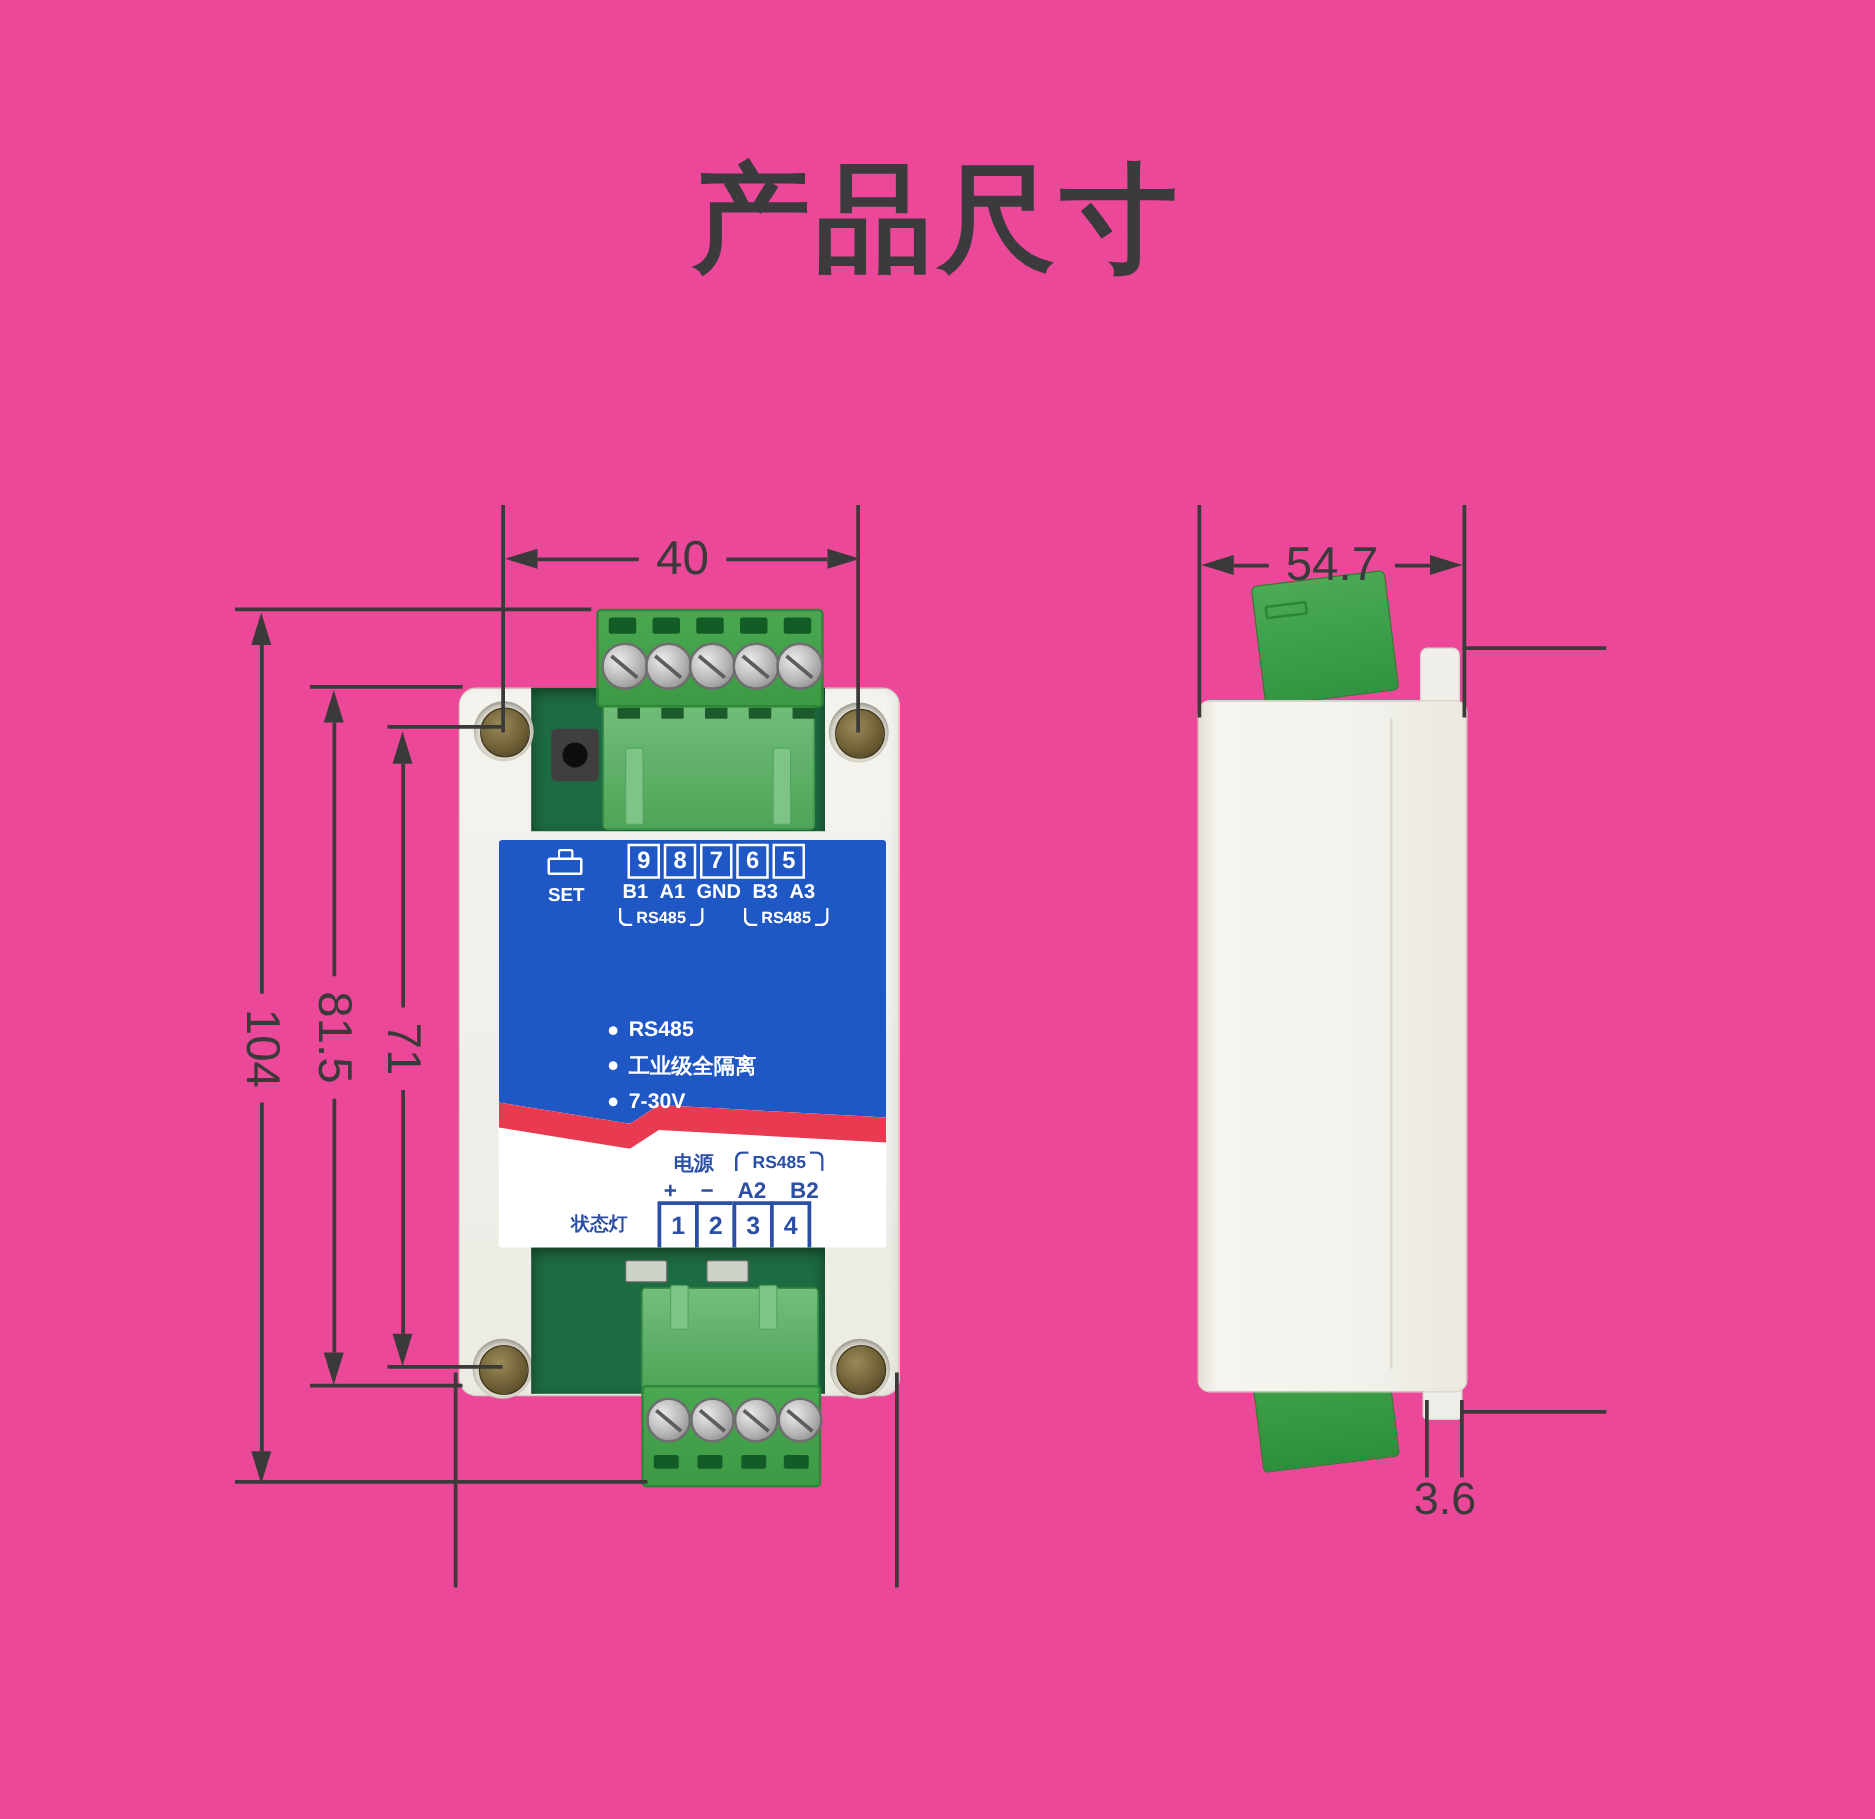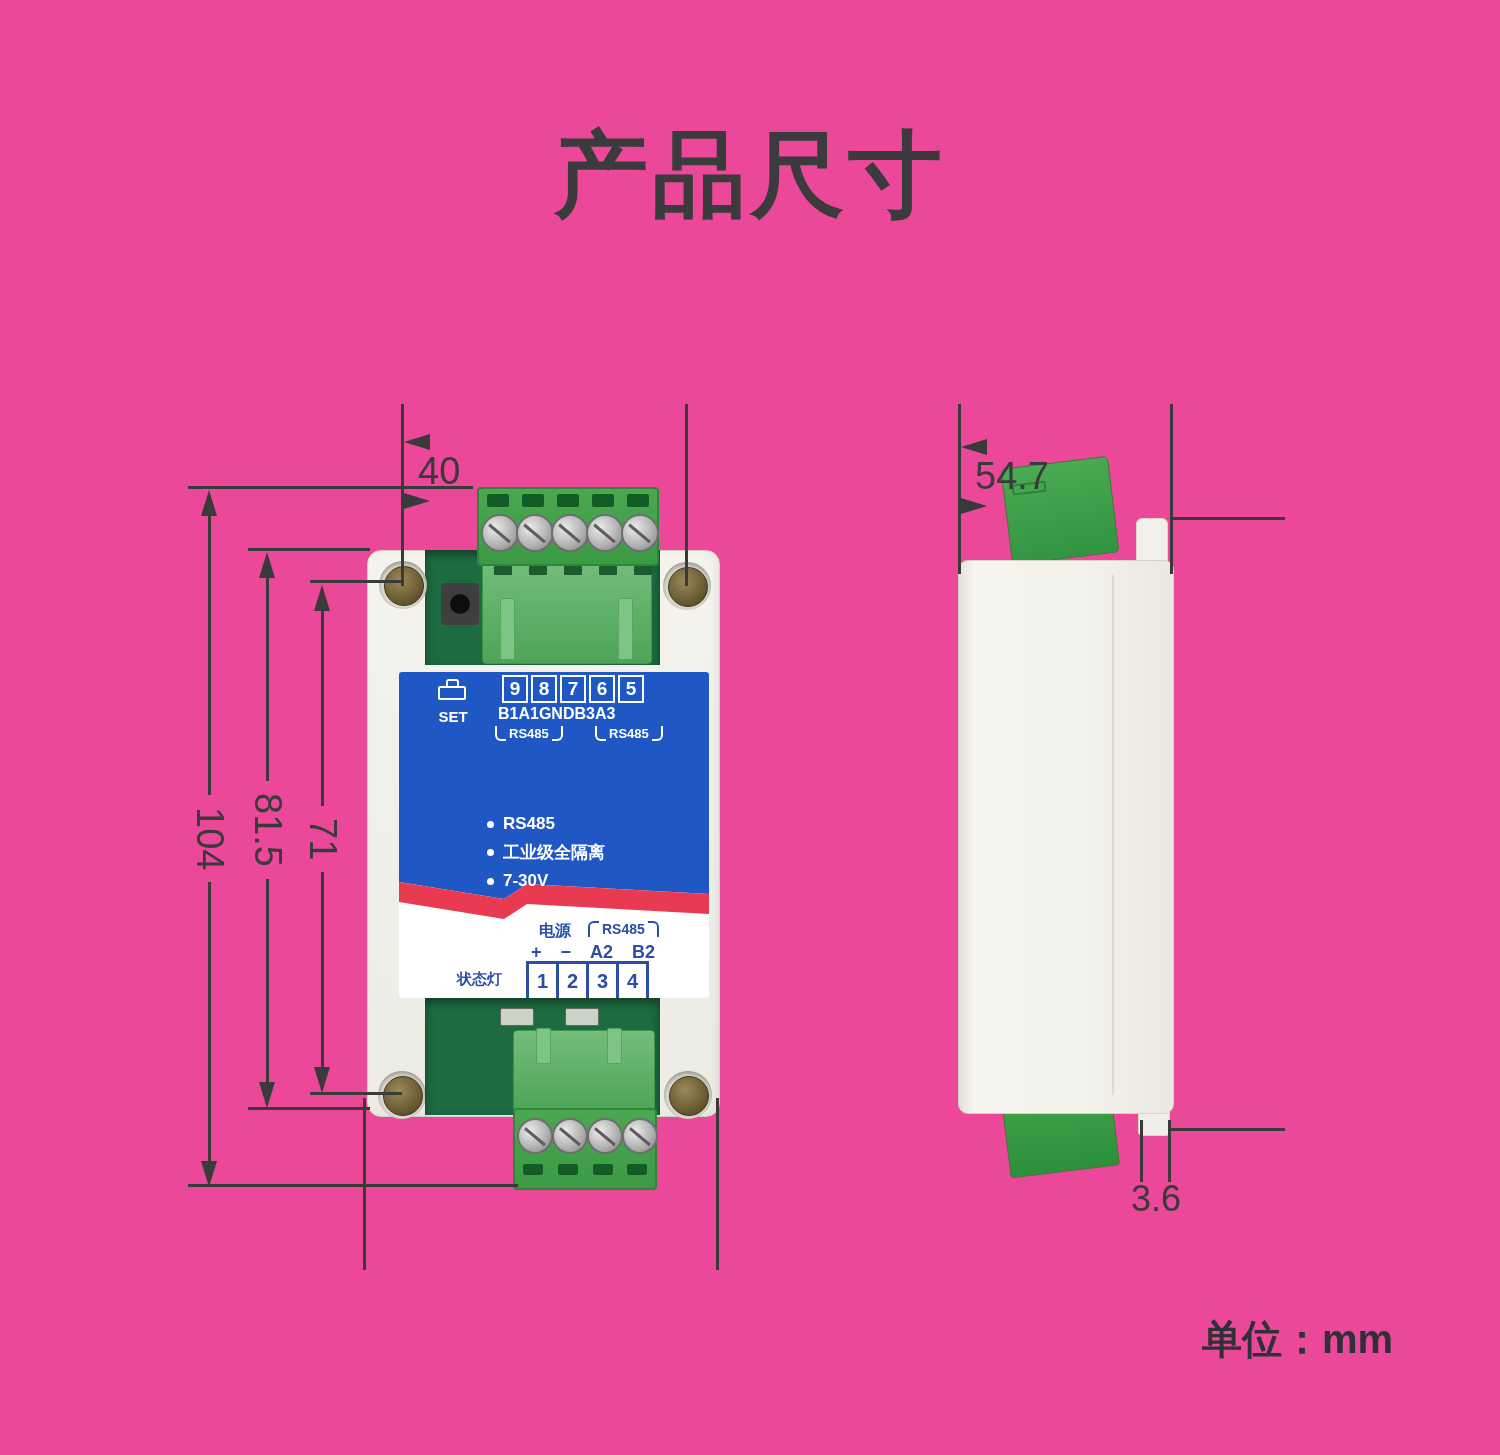--- a/index.html
+++ b/index.html
@@ -8,21 +8,21 @@
   .abs{position:absolute;}
 
   
   .page-title{left:0;top:112px;width:1500px;text-align:center;font-size:94px;font-weight:bold;
               color:#3b3b3d;letter-spacing:4px;}
   .unit-note{left:1202px;top:1312px;font-size:40px;font-weight:bold;color:#2e3236;}
 
   
   .hline{background:#3a3a3a;height:3px;}
   .vline{background:#3a3a3a;width:3px;}
-  .dim-h{display:flex;align-items:flex-start;height:26px;flex-direction:column;}
+  .dim-h{display:flex;align-items:center;height:26px;}
   .dim-h .seg{flex:1;height:3px;background:#3a3a3a;}
   .dim-v{display:flex;flex-direction:column;align-items:center;width:26px;}
   .dim-v .seg{flex:1;width:3px;background:#3a3a3a;}
   .ah-l{width:0;height:0;border-top:8px solid transparent;border-bottom:8px solid transparent;border-right:26px solid #3a3a3a;}
   .ah-r{width:0;height:0;border-top:8px solid transparent;border-bottom:8px solid transparent;border-left:26px solid #3a3a3a;}
   .av-u{width:0;height:0;border-left:8px solid transparent;border-right:8px solid transparent;border-bottom:26px solid #3a3a3a;}
   .av-d{width:0;height:0;border-left:8px solid transparent;border-right:8px solid transparent;border-top:26px solid #3a3a3a;}
   .dim-label{font-size:38px;color:#3a3a3a;margin:0 14px;white-space:nowrap;}
   .dim-label-v{writing-mode:vertical-rl;font-size:38px;color:#3a3a3a;margin:12px 0;white-space:nowrap;}
   .dim-label-free{font-size:36px;color:#3a3a3a;text-align:center;}
@@ -61,21 +61,21 @@
                clip-path:polygon(0 0,310px 0,310px 222px,128px 212px,105px 227px,0 210px);}
   .label .stripe{position:absolute;left:0;top:0;width:310px;height:250px;background:#e83a50;
                clip-path:polygon(0 210px,105px 227px,128px 212px,310px 222px,310px 242px,128px 232px,105px 247px,0 230px);}
   .seticon{position:absolute;left:39px;top:7px;width:30px;height:24px;}
   .seticon .knob{position:absolute;left:8px;top:0;width:9px;height:7px;border:2.5px solid #fff;border-bottom:none;border-radius:3px 3px 0 0;}
   .seticon .base{position:absolute;left:0;top:7px;width:24px;height:10px;border:2.5px solid #fff;border-radius:2px;}
   .set-text{position:absolute;left:26px;top:36px;width:56px;text-align:center;font-size:15px;font-weight:bold;color:#fff;}
   .portrow-top{position:absolute;left:103px;top:3px;display:flex;gap:3px;}
   .portbox-t{width:22px;height:24px;border:2.5px solid #fff;color:#fff;font-size:19px;font-weight:bold;
              text-align:center;line-height:24px;}
-  .pinrow-top{position:absolute;left:99px;top:33px;width:154px;display:flex;justify-content:flex-start;
+  .pinrow-top{position:absolute;left:99px;top:33px;width:154px;display:flex;justify-content:space-between;
               font-size:16px;font-weight:bold;color:#fff;}
   .brace{position:absolute;display:flex;align-items:flex-end;height:17px;}
   .brace .cl{width:9px;height:13px;border-left:2px solid #fff;border-bottom:2px solid #fff;border-radius:0 0 0 6px;}
   .brace .cr{width:9px;height:13px;border-right:2px solid #fff;border-bottom:2px solid #fff;border-radius:0 0 6px 0;}
   .brace .tx{font-size:13px;font-weight:bold;color:#fff;margin:0 3px;line-height:15px;}
   .brace-dn{position:absolute;display:flex;align-items:flex-start;height:18px;}
   .brace-dn .cl{width:9px;height:14px;border-left:2px solid #2b4fa5;border-top:2px solid #2b4fa5;border-radius:6px 0 0 0;}
   .brace-dn .cr{width:9px;height:14px;border-right:2px solid #2b4fa5;border-top:2px solid #2b4fa5;border-radius:0 6px 0 0;}
   .brace-dn .tx{font-size:14px;font-weight:bold;color:#2b4fa5;margin:0 3px;line-height:16px;}
   .namebox{position:absolute;left:14px;top:82px;width:273px;height:50px;background:#fff;border-radius:15px;
@@ -340,14 +340,13 @@
     <div class="ah-l"></div>
       <div class="seg"></div>
     <div class="dim-label">54.7</div>
     <div class="seg"></div>
       <div class="ah-r"></div>
   </div>
 
 
   <div class="abs dim-label-free" style="left:1114px;top:1178px;width:84px;">3.6</div>
 
-  <div class="abs unit-note">单位：mm</div>
 </div>
 
 </body></html>

